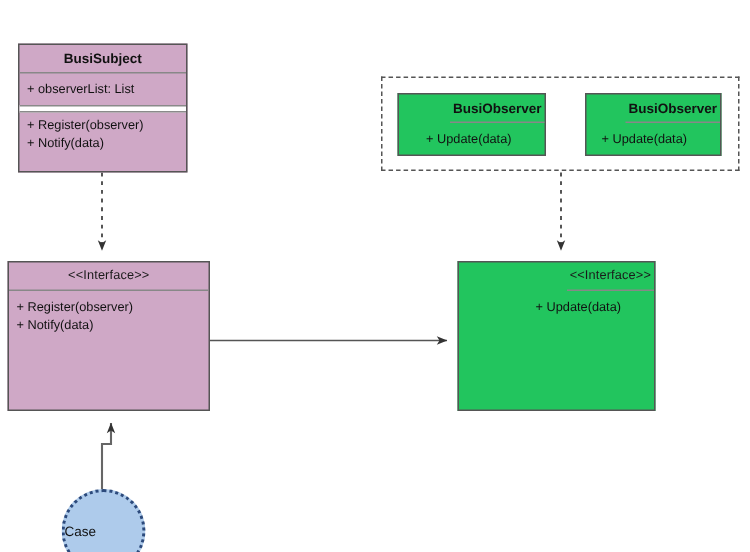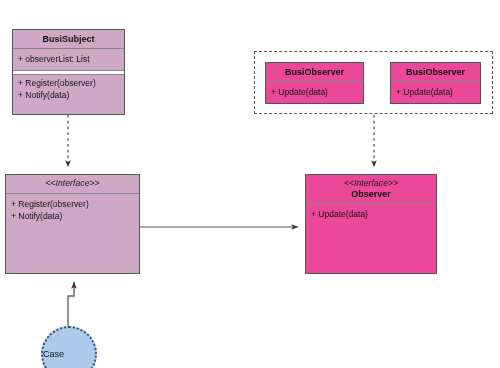--- a/index.html
+++ b/index.html
@@ -37,41 +37,40 @@
   }
   .umlbox .hdr {
     box-sizing: border-box;
     text-align: center;
     padding: 4px 2px 4px 2px;
     border-bottom: 1px solid #888888;
     line-height: 1.15;
   }
   .umlbox .hdr .stereo {
     display: block;
-    font-style: italic;
     font-size: 8.5px;
     color: #1a1a1a;
     letter-spacing: 0.1px;
   }
   .umlbox .hdr .nm {
     display: block;
     font-weight: bold;
     font-size: 9px;
     color: #111111;
   }
   .umlbox .compart {
     box-sizing: border-box;
     padding: 4px 22px 4px 5px;
     font-size: 8.5px;
     color: #111111;
     line-height: 1.45;
   }
 
   .purple { background: #cfa8c6; }
-  .green  { background: #ec4899; }
+  .green  { background: #22c55e; align-items: flex-end; }
 
   .sep-dbl {
     position: absolute;
     left: 0; right: 0;
     height: 3px;
     background: #ffffff;
     border-top: 1px solid #8a8a8a;
     border-bottom: 1px solid #8a8a8a;
   }
 
@@ -157,21 +156,20 @@
     </div>
     <div class="compart">
       <div>+ Register(observer)</div>
       <div>+ Notify(data)</div>
     </div>
   </div>
 
   <div class="umlbox green" style="left:305px; top:150px; width:132px; height:100px;">
     <div class="hdr">
       <span class="stereo">&lt;&lt;Interface&gt;&gt;</span>
-      <span class="nm">Observer</span>
     </div>
     <div class="compart">
       <div>+ Update(data)</div>
     </div>
   </div>
 
   <div class="group-frame" style="left:254px; top:27px; width:239px; height:63px;"></div>
 
   <div class="umlbox green" style="left:265px; top:38px; width:99px; height:42px;">
     <div class="hdr">

